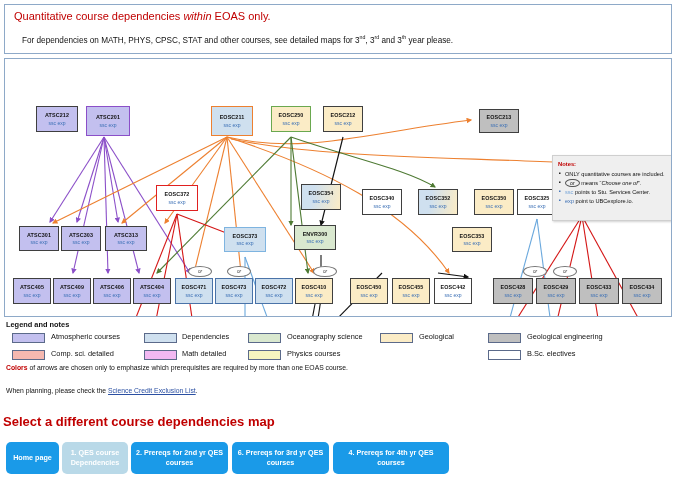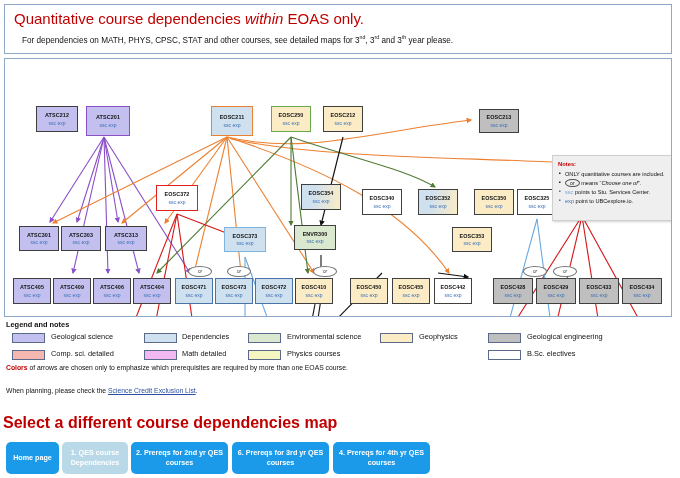--- a/index.html
+++ b/index.html
@@ -11,21 +11,21 @@
   }
   .page{position:relative;width:680px;height:478px;}
 
   
   .header-panel{
     position:absolute;left:4px;top:4px;width:668px;height:50px;
     border:1px solid #8ea9c8;background:#ffffff;box-sizing:border-box;
   }
   .hdr-title{
     position:absolute;left:9px;top:5px;
-    font-size:15px;color:#c00000;white-space:nowrap;
+    font-size:11px;color:#c00000;white-space:nowrap;
   }
   .hdr-title .ital{font-style:italic;}
   .hdr-sub{
     position:absolute;left:17px;top:29px;
     font-size:8.2px;color:#111;white-space:nowrap;
   }
   sup{font-size:64%;vertical-align:super;}
 
   
   .diagram{
@@ -90,21 +90,21 @@
   .sw{
     position:absolute;width:33px;height:10px;border:1px solid #5b6a8a;box-sizing:border-box;
   }
   .lg-lab{position:absolute;font-size:7.4px;color:#111;white-space:nowrap;}
   .lg-note{position:absolute;font-size:6.8px;color:#111;white-space:nowrap;}
   .lg-note .red{color:#c00000;font-weight:bold;}
   .lg-link{color:#2a4fa2;text-decoration:underline;}
 
   
   .sel-title{
-    position:absolute;left:3px;top:414px;font-size:16px;font-weight:bold;color:#c00000;
+    position:absolute;left:3px;top:414px;font-size:13px;font-weight:bold;color:#c00000;
     white-space:nowrap;
   }
   .navrow{position:absolute;left:6px;top:442px;height:32px;}
   .navbtn{
     position:absolute;top:0;height:32px;border-radius:5px;
     display:flex;align-items:center;justify-content:center;text-align:center;
     color:#ffffff;font-size:7.2px;font-weight:bold;line-height:1.35;
     box-sizing:border-box;padding:2px 4px;
   }
   .navbtn.active{background:#b9d9e8;color:#ffffff;}
@@ -368,27 +368,27 @@
         <li class="blue"><span class="nt-ssc">ssc</span><span> points to Stu. Services Center.</span></li>
         <li class="blue"><span class="nt-exp">exp</span><span> point to UBCexplore.io.</span></li>
       </ul>
     </div>
   </div>
 
   <div class="legend">
     <div class="lg-title">Legend and notes</div>
     <div id="legend-host">
         <div class="sw" style="left: 8px; top: 13px; background: rgb(195, 192, 239);"></div>
-        <div class="lg-lab" style="left: 47px; top: 12px;">Geological science</div>
+        <div class="lg-lab" style="left: 47px; top: 12px;">Atmospheric courses</div>
         <div class="sw" style="left: 140px; top: 13px; background: rgb(207, 224, 239);"></div>
         <div class="lg-lab" style="left: 178px; top: 12px;">Dependencies</div>
         <div class="sw" style="left: 244px; top: 13px; background: rgb(217, 232, 207);"></div>
-        <div class="lg-lab" style="left: 283px; top: 12px;">Environmental science</div>
+        <div class="lg-lab" style="left: 283px; top: 12px;">Oceanography science</div>
         <div class="sw" style="left: 376px; top: 13px; background: rgb(251, 236, 198);"></div>
-        <div class="lg-lab" style="left: 415px; top: 12px;">Geophysics</div>
+        <div class="lg-lab" style="left: 415px; top: 12px;">Geological</div>
         <div class="sw" style="left: 484px; top: 13px; background: rgb(191, 191, 191);"></div>
         <div class="lg-lab" style="left: 523px; top: 12px;">Geological engineering</div>
         <div class="sw" style="left: 8px; top: 30px; background: rgb(245, 184, 176);"></div>
         <div class="lg-lab" style="left: 47px; top: 29px;">Comp. sci. detailed</div>
         <div class="sw" style="left: 140px; top: 30px; background: rgb(242, 184, 242);"></div>
         <div class="lg-lab" style="left: 178px; top: 29px;">Math detailed</div>
         <div class="sw" style="left: 244px; top: 30px; background: rgb(245, 245, 192);"></div>
         <div class="lg-lab" style="left: 283px; top: 29px;">Physics courses</div>
         <div class="sw" style="left: 484px; top: 30px; background: rgb(255, 255, 255);"></div>
         <div class="lg-lab" style="left: 523px; top: 29px;">B.Sc. electives</div>
@@ -401,16 +401,16 @@
       <span>When planning, please check the </span><a href="#" class="lg-link">Science Credit Exclusion List</a><span>.</span>
     </div>
   </div>
 
   <div class="sel-title">Select a different course dependencies map</div>
   <div class="navrow" id="nav-host">
       <div class="navbtn normal" style="left: 0px; width: 53px;">Home page</div>
       <div class="navbtn active" style="left: 56px; width: 66px;">1. QES course Dependencies</div>
       <div class="navbtn normal" style="left: 125px; width: 97px;">2. Prereqs for 2nd yr QES courses</div>
       <div class="navbtn normal" style="left: 226px; width: 97px;">6. Prereqs for 3rd yr QES courses</div>
-      <div class="navbtn normal" style="left: 327px; width: 97px;">4. Prereqs for 4th yr QES courses</div>
+      <div class="navbtn normal" style="left: 327px; width: 116px;">4. Prereqs for 4th yr QES courses</div>
     </div>
 
 </div>
 
 </body></html>

